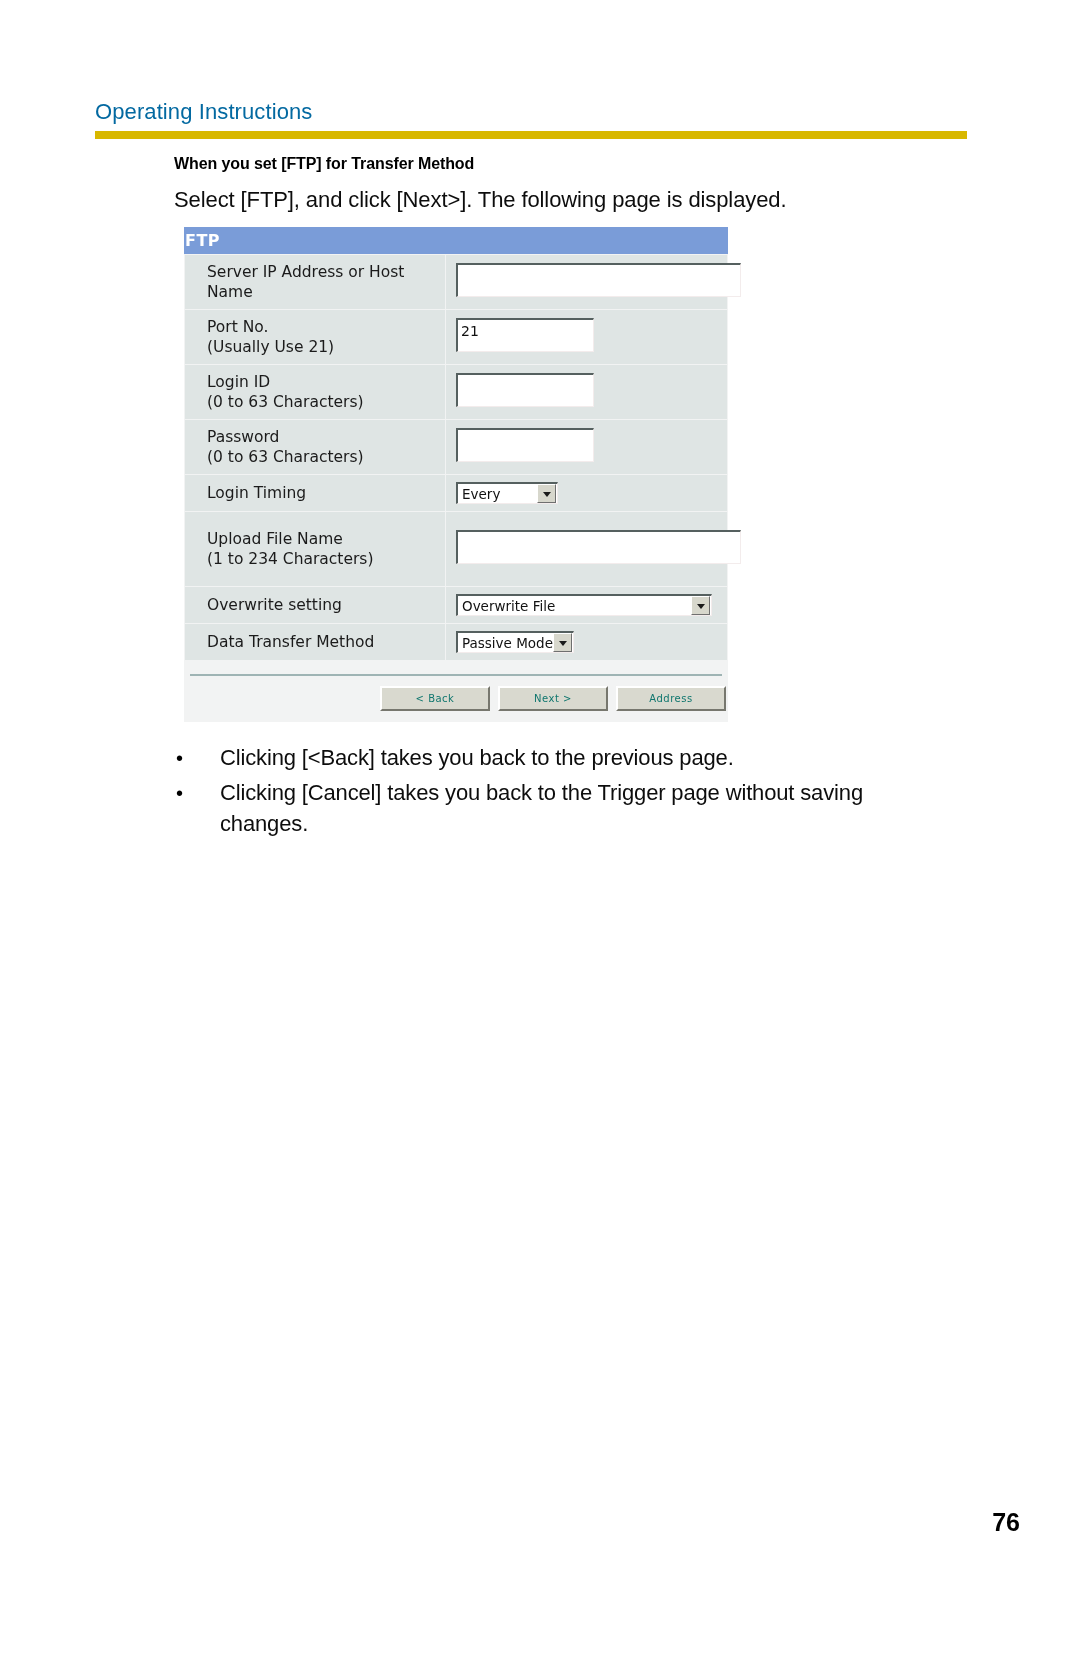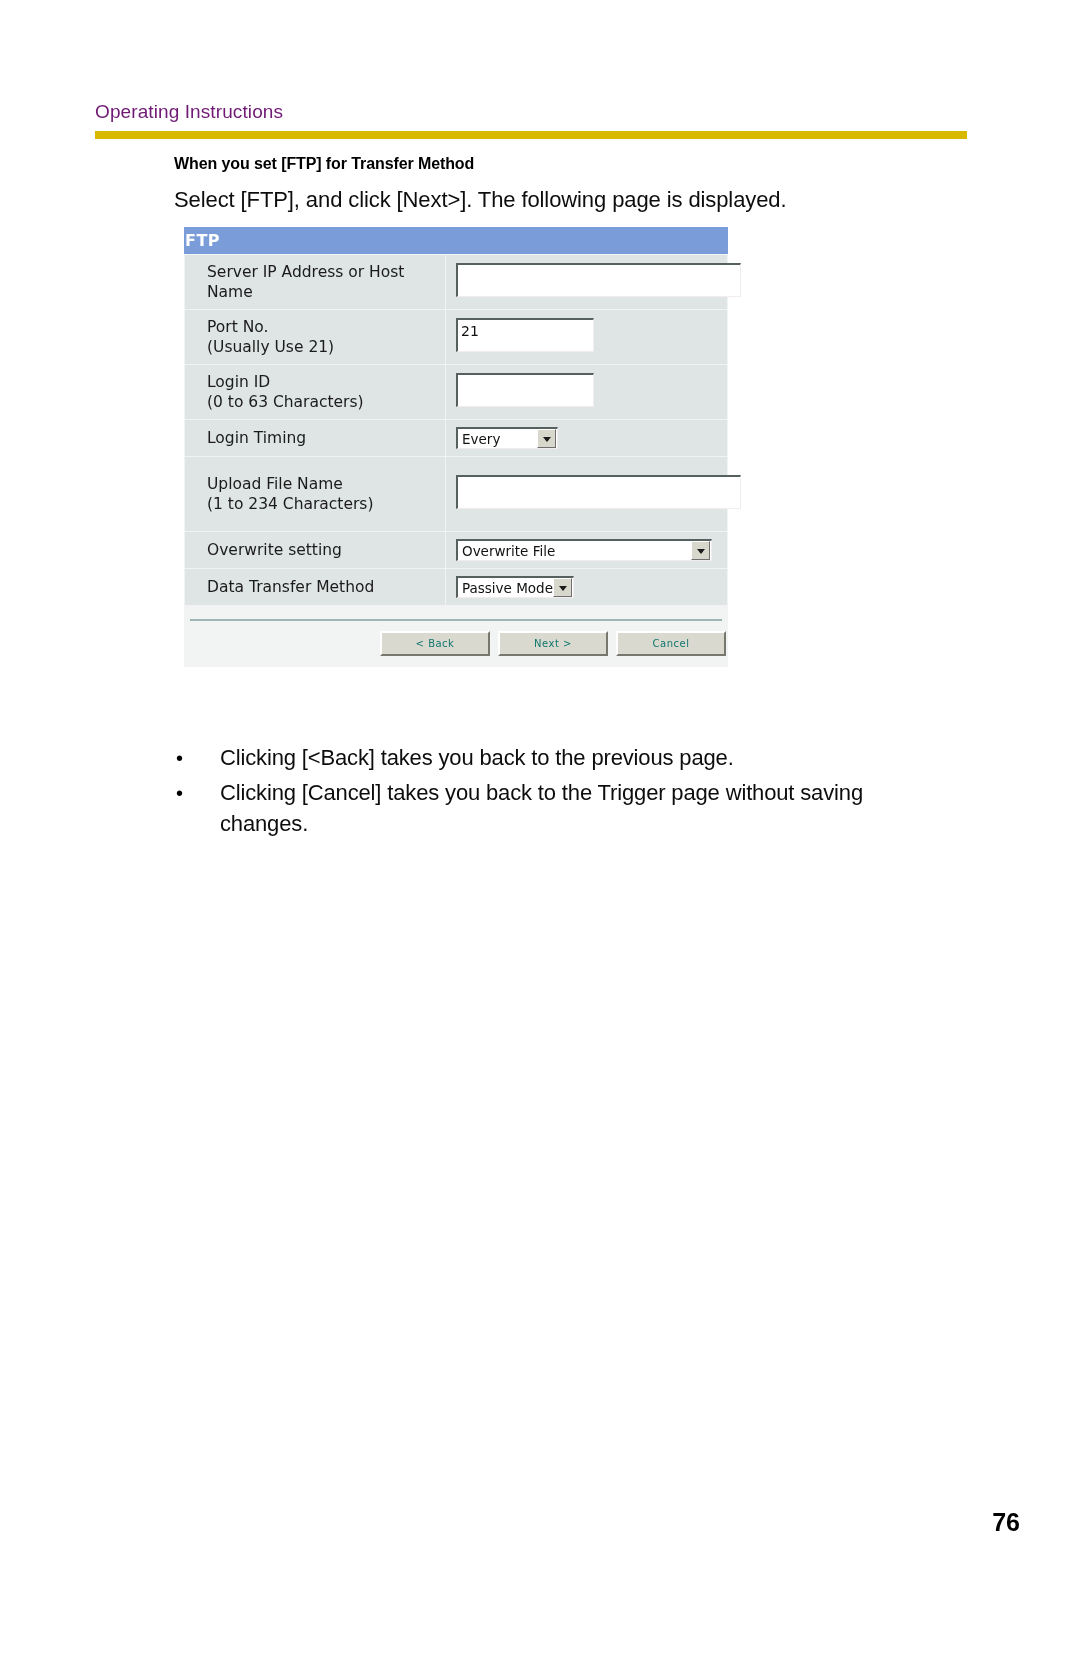--- a/index.html
+++ b/index.html
@@ -17,23 +17,23 @@
   }
 
   
   .page-header {
     position: absolute;
     left: 95px;
     top: 100px;
     width: 872px;
   }
   .header-title {
-    font-size: 19px;
+    font-size: 22px;
     line-height: 24px;
-    color: #701a75;
+    color: #0369a1;
     letter-spacing: 0.1px;
   }
   .header-rule {
     margin-top: 7px;
     height: 8px;
     background: #d8b800;
     width: 872px;
   }
 
   
@@ -285,20 +285,29 @@
       <tr>
         <td class="label-cell">
           <span class="lbl-sub">Login ID</span>
           <span class="lbl-sub">(0 to 63 Characters)</span>
         </td>
         <td class="value-cell">
           <span class="tbox w-mid"></span>
         </td>
       </tr>
 
+      <tr>
+        <td class="label-cell">
+          <span class="lbl-sub">Password</span>
+          <span class="lbl-sub">(0 to 63 Characters)</span>
+        </td>
+        <td class="value-cell">
+          <span class="tbox w-mid"></span>
+        </td>
+      </tr>
 
       <tr>
         <td class="label-cell">
           <span class="lbl-sub">Login Timing</span>
         </td>
         <td class="value-cell">
           <span class="sel w-narrow">
             <span class="sel-text">Every Time</span>
             <span class="arrow"></span>
           </span>
@@ -339,21 +348,21 @@
         </td>
       </tr>
     </tbody>
   </table>
 
   <div class="ftp-divider"></div>
 
   <div class="ftp-buttons">
     <div class="btn">&lt; Back</div>
     <div class="btn">Next &gt;</div>
-    <div class="btn">Cancel</div>
+    <div class="btn">Address</div>
   </div>
 </div>
 
 <div class="bullets">
   <div class="bullet-row">
     <span class="bullet-dot">•</span>
     <span class="bullet-text">Clicking [&lt;Back] takes you back to the previous page.</span>
   </div>
   <div class="bullet-row">
     <span class="bullet-dot">•</span>

